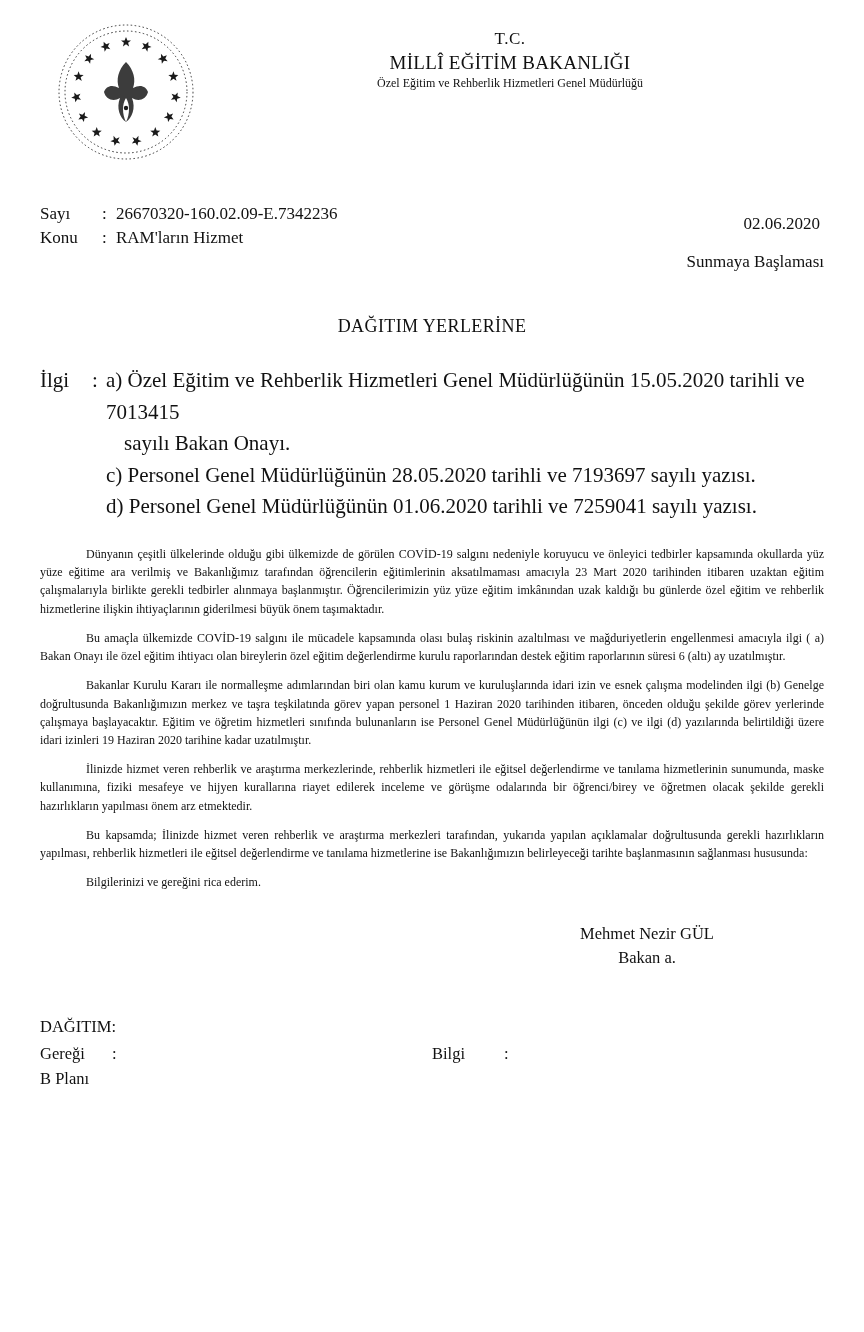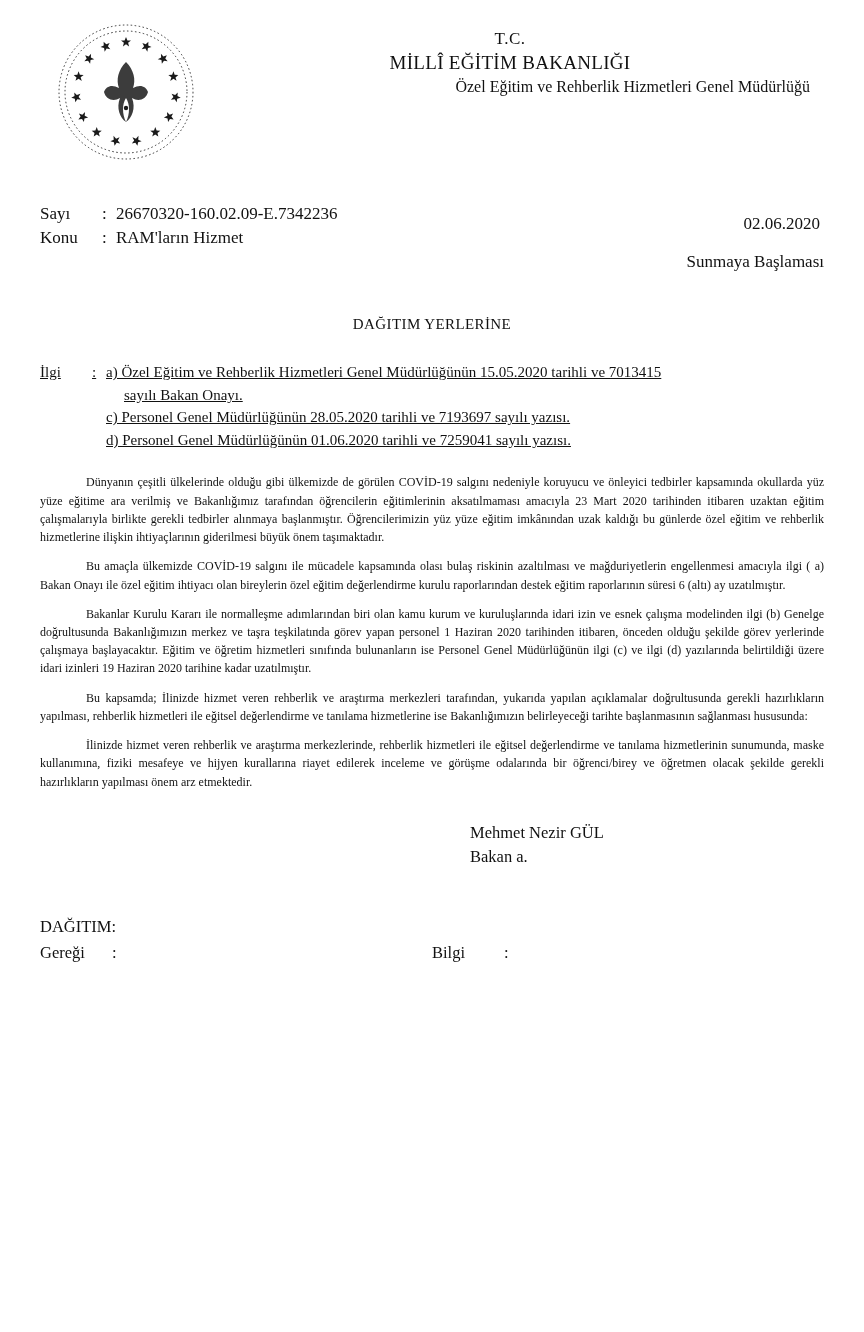--- a/index.html
+++ b/index.html
@@ -38,21 +38,21 @@
   .header-text {
     position: absolute;
     left: 170px;
     top: 28px;
     width: 600px;
     text-align: center;
     line-height: 1.32;
   }
   .header-text .l1 { font-size: 17px; letter-spacing: 0.5px; }
   .header-text .l2 { font-size: 19px; letter-spacing: 0.3px; }
-  .header-text .l3 { font-size: 16px; text-align: right; }
+  .header-text .l3 { font-size: 12px; }
 
   
   .meta {
     position: relative;
     margin-top: 32px;
     font-size: 17px;
     line-height: 1.42;
   }
   .meta-row {
     display: flex;
@@ -76,31 +76,30 @@
     position: absolute;
     right: 4px;
     top: 0;
     font-size: 17px;
     margin-top: 10px;
   }
 
   
   .dist-title {
     text-align: center;
-    font-size: 15px;
+    font-size: 18px;
     margin-top: 42px;
     letter-spacing: 0.4px;
   }
 
   
   .refs {
     margin-top: 28px;
-    font-size: 15px;
+    font-size: 21px;
     line-height: 1.5;
-    text-decoration: underline;
   }
   .refs-row {
     display: flex;
   }
   .refs-label {
     width: 52px;
     flex: 0 0 52px;
   }
   .refs-colon {
     width: 14px;
@@ -124,21 +123,21 @@
   }
   .body-text p {
     margin: 0 0 11px 0;
     text-align: justify;
     text-indent: 46px;
   }
 
   
   .signature {
     margin-top: 30px;
-    text-align: left;
+    text-align: center;
     font-size: 16.5px;
     line-height: 1.45;
     padding-left: 430px;
   }
 
   
   .footer {
     margin-top: 46px;
     font-size: 16.5px;
     line-height: 1.5;
@@ -262,37 +261,39 @@
     </div>
     <div class="refs-cont">sayılı Bakan Onayı.</div>
     <div class="refs-sub">c) Personel Genel Müdürlüğünün 28.05.2020 tarihli ve 7193697 sayılı yazısı.</div>
     <div class="refs-sub">d) Personel Genel Müdürlüğünün 01.06.2020 tarihli ve 7259041 sayılı yazısı.</div>
   </div>
 
   <div class="body-text">
     <p>Dünyanın çeşitli ülkelerinde olduğu gibi ülkemizde de görülen COVİD-19 salgını nedeniyle koruyucu ve önleyici tedbirler kapsamında okullarda yüz yüze eğitime ara verilmiş ve Bakanlığımız tarafından öğrencilerin eğitimlerinin aksatılmaması amacıyla 23 Mart 2020 tarihinden itibaren uzaktan eğitim çalışmalarıyla birlikte gerekli tedbirler alınmaya başlanmıştır. Öğrencilerimizin yüz yüze eğitim imkânından uzak kaldığı bu günlerde özel eğitim ve rehberlik hizmetlerine ilişkin ihtiyaçlarının giderilmesi büyük önem taşımaktadır.</p>
     <p>Bu amaçla ülkemizde COVİD-19 salgını ile mücadele kapsamında olası bulaş riskinin azaltılması ve mağduriyetlerin engellenmesi amacıyla ilgi ( a) Bakan Onayı ile özel eğitim ihtiyacı olan bireylerin özel eğitim değerlendirme kurulu raporlarından destek eğitim raporlarının süresi 6 (altı) ay uzatılmıştır.</p>
     <p>Bakanlar Kurulu Kararı ile normalleşme adımlarından biri olan kamu kurum ve kuruluşlarında idari izin ve esnek çalışma modelinden ilgi (b) Genelge doğrultusunda Bakanlığımızın merkez ve taşra teşkilatında görev yapan personel 1 Haziran 2020 tarihinden itibaren, önceden olduğu şekilde görev yerlerinde çalışmaya başlayacaktır. Eğitim ve öğretim hizmetleri sınıfında bulunanların ise Personel Genel Müdürlüğünün ilgi (c) ve ilgi (d) yazılarında belirtildiği üzere idari izinleri 19 Haziran 2020 tarihine kadar uzatılmıştır.</p>
+    <p>İlinizde hizmet veren rehberlik ve araştırma merkezlerinde, rehberlik hizmetleri ile eğitsel değerlendirme ve tanılama hizmetlerinin sunumunda, maske kullanımına, fiziki mesafeye ve hijyen kurallarına riayet edilerek inceleme ve görüşme odalarında bir öğrenci/birey ve öğretmen olacak şekilde gerekli hazırlıkların yapılması önem arz etmektedir.</p>
     <p>Bu kapsamda; İlinizde hizmet veren rehberlik ve araştırma merkezleri tarafından, yukarıda yapılan açıklamalar doğrultusunda gerekli hazırlıkların yapılması, rehberlik hizmetleri ile eğitsel değerlendirme ve tanılama hizmetlerine ise Bakanlığımızın belirleyeceği tarihte başlanmasının sağlanması hususunda:</p>
-    <p>İlinizde hizmet veren rehberlik ve araştırma merkezlerinde, rehberlik hizmetleri ile eğitsel değerlendirme ve tanılama hizmetlerinin sunumunda, maske kullanımına, fiziki mesafeye ve hijyen kurallarına riayet edilerek inceleme ve görüşme odalarında bir öğrenci/birey ve öğretmen olacak şekilde gerekli hazırlıkların yapılması önem arz etmektedir.</p>
+    <p>Bilgilerinizi ve gereğini rica ederim.</p>
   </div>
 
   <div class="signature">
     <div>Mehmet Nezir GÜL</div>
     <div>Bakan a.</div>
   </div>
 
   <div class="footer">
     <div class="footer-title">DAĞITIM:</div>
     <div class="footer-cols">
       <div class="footer-col">
         <div class="fc-row">
           <div class="fc-key">Gereği</div>
           <div class="fc-colon">:</div>
         </div>
+        <div>B Planı</div>
       </div>
       <div class="footer-col">
         <div class="fc-row">
           <div class="fc-key">Bilgi</div>
           <div class="fc-colon">:</div>
         </div>
       </div>
     </div>
   </div>
 

